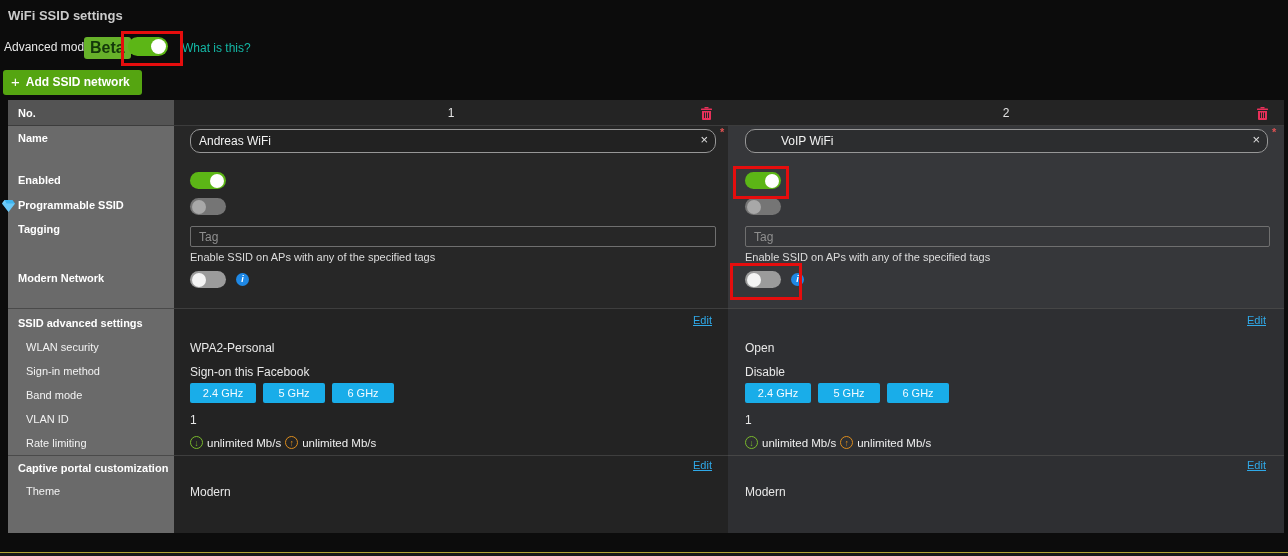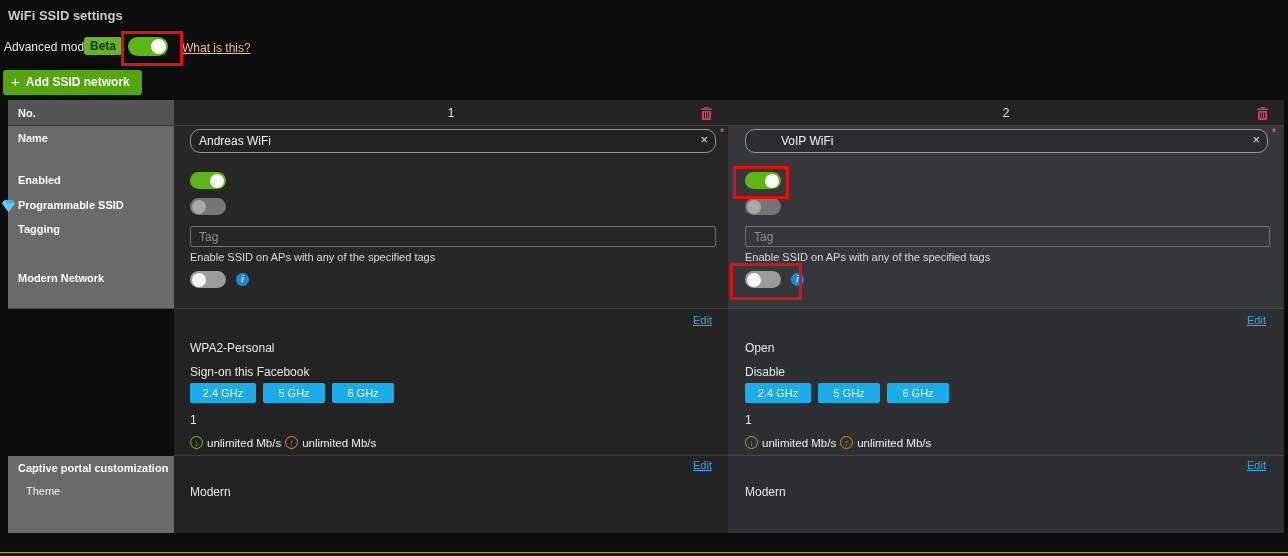--- a/index.html
+++ b/index.html
@@ -1,23 +1,23 @@
 <!DOCTYPE html>
 <html><head>
 <meta charset="utf-8">
 <style>
   html,body{margin:0;padding:0;background:#0c0c0c;width:1288px;height:556px;position:relative;
     font-family:"Liberation Sans", sans-serif;-webkit-font-smoothing:antialiased;overflow:hidden}
   .abs{position:absolute}
   
   .page-title{left:8px;top:8px;font-size:13px;font-weight:700;color:#cbcbcb}
   .adv-label{left:4px;top:40px;font-size:12px;color:#e9e9e9}
-  .beta-badge{left:84px;top:37px;background:#67b22a;color:#14380a;font-size:12px;font-weight:700;
+  .beta-badge{left:84px;top:37px;background:#67b22a;color:#14380a;font-size:16px;font-weight:700;
     padding:2px 6px;border-radius:3px}
-  .help-link{left:182px;top:41px;font-size:12px;color:#fdba74;text-decoration:underline;cursor:pointer}
+  .help-link{left:182px;top:41px;font-size:12px;color:#14b8a6;cursor:pointer}
   .add-btn{left:3px;top:70px;background:#55a511;color:#fff;font-size:12px;font-weight:700;
     padding:5px 12px 6px 8px;border-radius:3px;border:none;cursor:pointer;display:flex;align-items:center;gap:6px}
   .add-btn .plus{font-weight:400;font-size:15px;line-height:12px}
   
   .toggle{position:relative;display:inline-block;width:36px;height:17px;border-radius:9px;cursor:pointer}
   .toggle .knob{position:absolute;top:1.5px;width:14px;height:14px;border-radius:50%}
   .toggle.on{background:#5cb616}.toggle.on .knob{right:2px;background:#fff}
   .toggle.off{background:#9b9b9b}.toggle.off .knob{left:2px;background:#f4f4f4}
   .toggle.dis{background:#757575}.toggle.dis .knob{left:2px;background:#a8a8a8}
   .toggle.lg{width:40px;height:19px;border-radius:10px}
@@ -82,20 +82,28 @@
   <div class="sect sb" style="left:0;top:0;width:166px;height:26px;background:#545454;border-bottom:1px solid #3c3c3c">
     <div class="sb-label" style="top:7px">No.</div>
   </div>
   <div class="sect sb" style="left:0;top:26px;width:166px;height:183px;border-bottom:1px solid #4a4a4a">
     <div class="sb-label" style="top:6px">Name</div>
     <div class="sb-label" style="top:48px">Enabled</div>
     <div class="sb-label" style="top:73px">Programmable SSID</div>
     <div class="sb-label" style="top:97px">Tagging</div>
     <div class="sb-label" style="top:146px">Modern Network</div>
   </div>
+  <div class="sect sb" style="left:0;top:209px;width:166px;height:147px;border-bottom:1px solid #4a4a4a">
+    <div class="sb-label" style="top:8px">SSID advanced settings</div>
+    <div class="sb-sub" style="top:32px">WLAN security</div>
+    <div class="sb-sub" style="top:56px">Sign-in method</div>
+    <div class="sb-sub" style="top:80px">Band mode</div>
+    <div class="sb-sub" style="top:104px">VLAN ID</div>
+    <div class="sb-sub" style="top:128px">Rate limiting</div>
+  </div>
   <div class="sect sb" style="left:0;top:356px;width:166px;height:77px">
     <div class="sb-label" style="top:6px">Captive portal customization</div>
     <div class="sb-sub" style="top:29px">Theme</div>
   </div>
 
   <div class="sect col-head" style="left:166px;top:0;width:554px;height:26px">
     <div class="col-num">1</div>
     <span class="trash">
       <svg width="11" height="13" viewBox="0 0 11 13">
           <rect x="3.5" y="0" width="4" height="1.4" fill="#e8305a"></rect>

